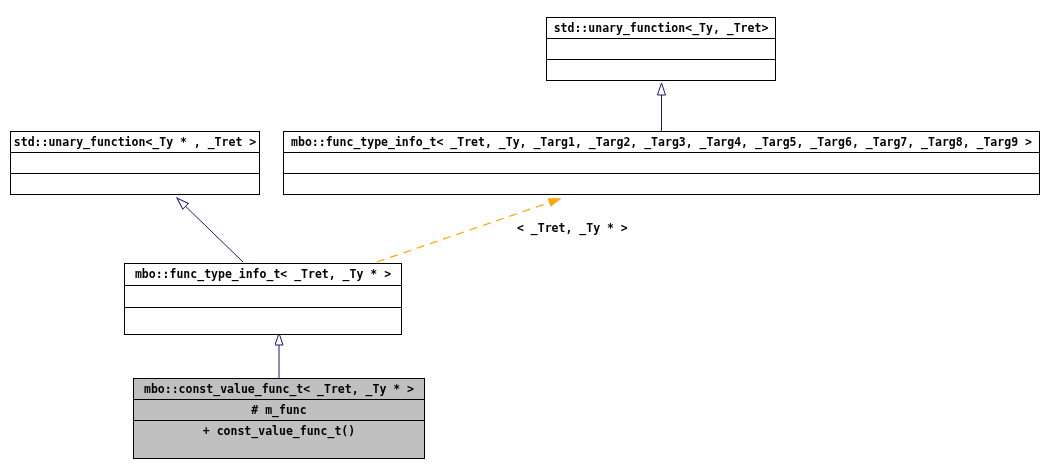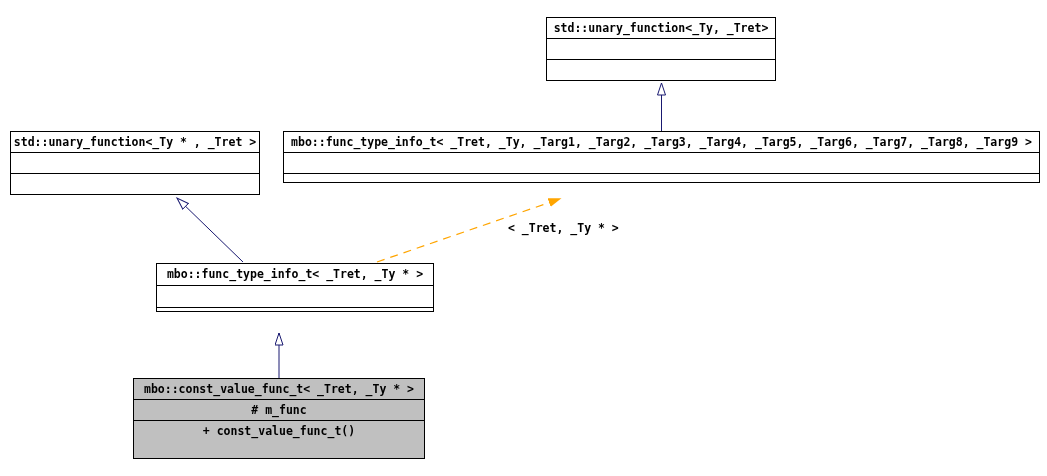--- a/index.html
+++ b/index.html
@@ -57,26 +57,27 @@
   #edges-svg {
     position: absolute;
     left: 0;
     top: 0;
     width: 1047px;
     height: 476px;
   }
   .edge-label {
     position: absolute;
     white-space: nowrap;
+    margin-left: 9px;
   }
   
   #box-std-unary-general   { left: 546px; top: 17px;  width: 230px; height: 64px; }
   #box-std-unary-ptr       { left: 10px;  top: 131px; width: 250px; height: 64px; }
-  #box-func-info-general   { left: 283px; top: 131px; width: 757px; height: 52px; }
-  #box-func-info-special   { left: 156px; top: 263px; width: 278px; height: 49px; }
+  #box-func-info-general   { left: 283px; top: 131px; width: 757px; height: 64px; }
+  #box-func-info-special   { left: 124px; top: 263px; width: 278px; height: 72px; }
   #box-const-value-func    { left: 133px; top: 378px; width: 292px; height: 81px; }
   #label-template-args     { left: 508px; top: 221px; }
 </style>
 </head>
 <body>
 
 <div id="canvas">
 
   <svg id="edges-svg">
     <defs>

